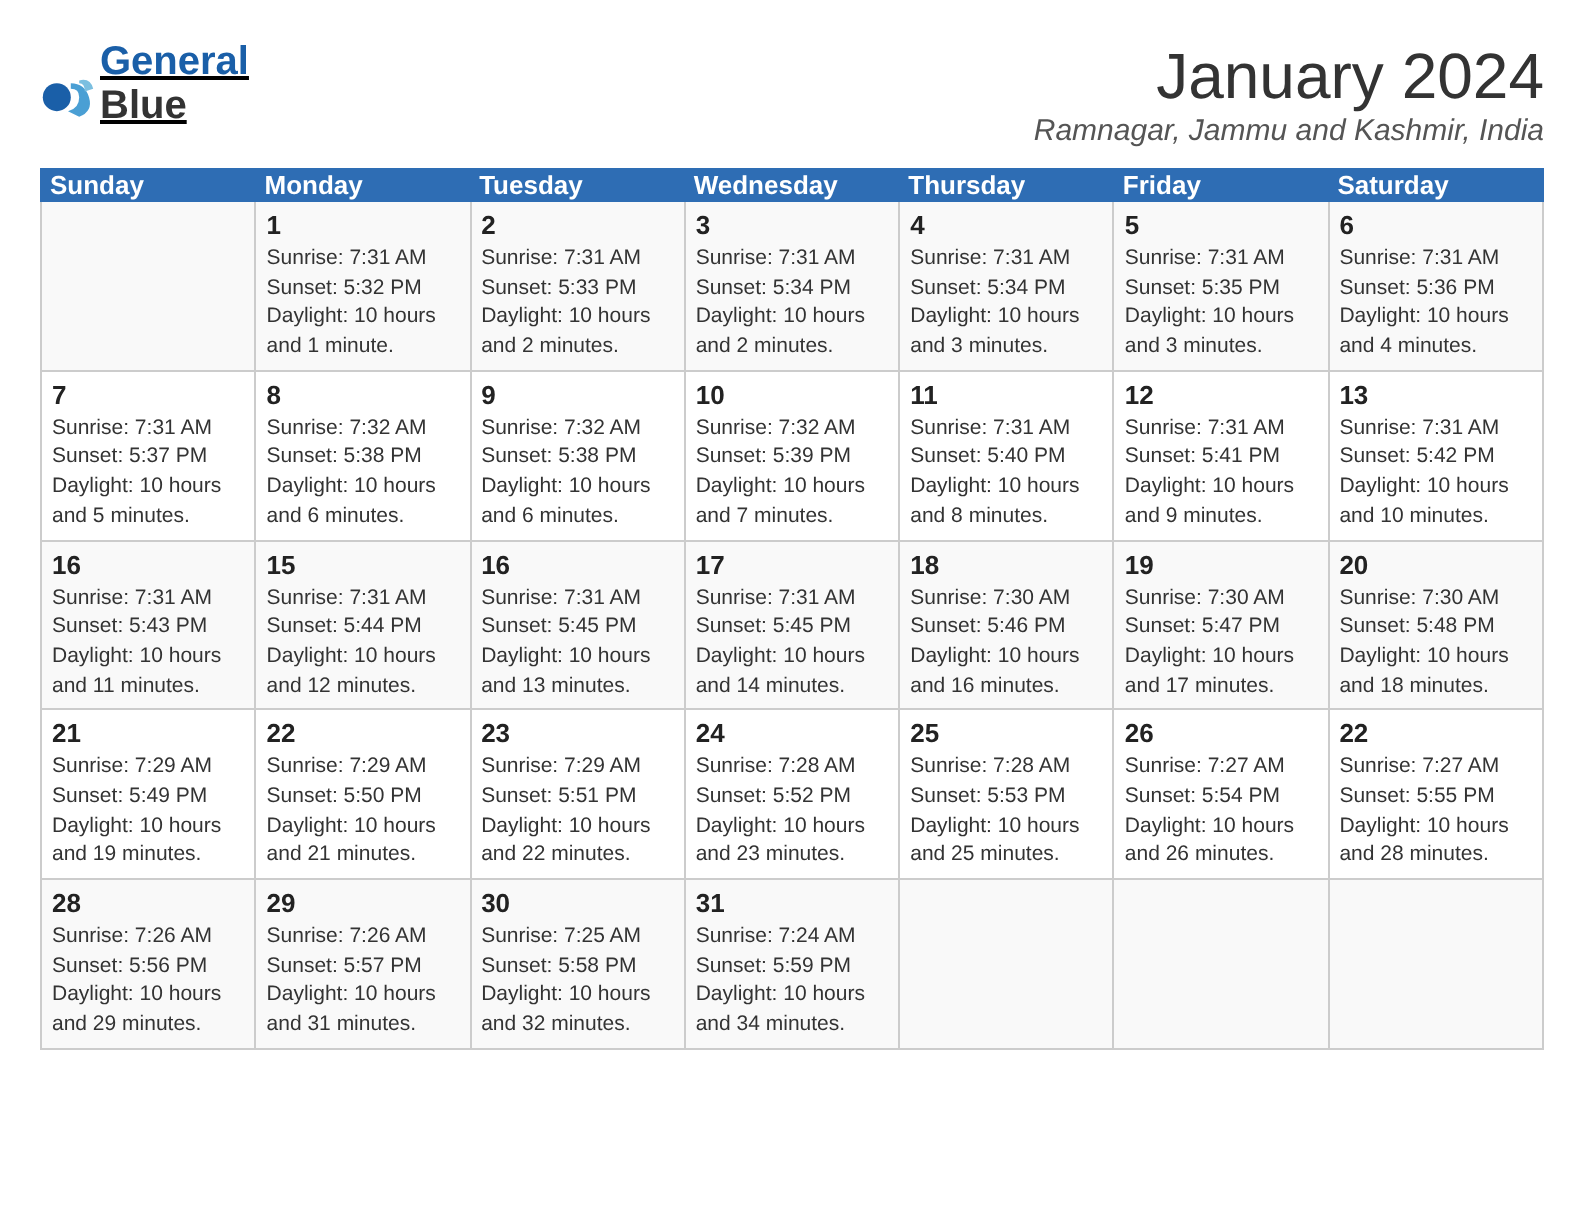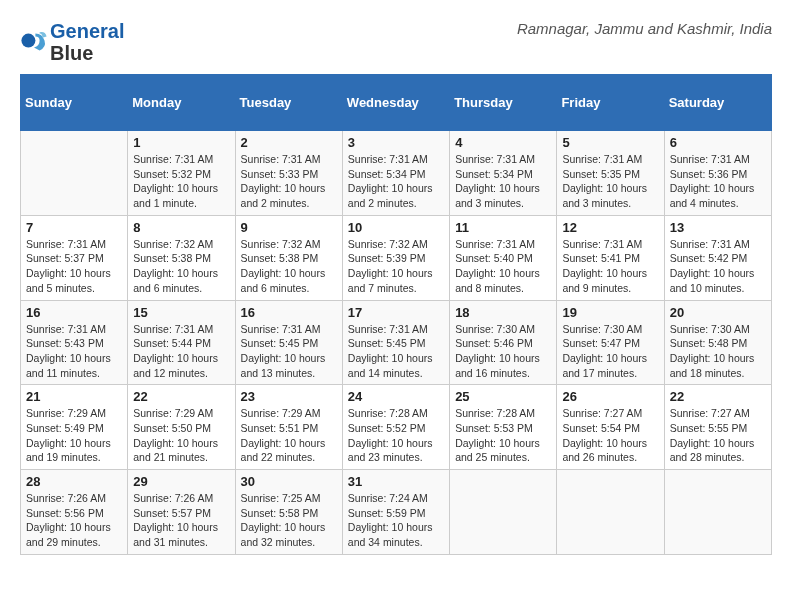--- a/index.html
+++ b/index.html
@@ -11,21 +11,22 @@
       padding: 20px;
     }
     .header {
       display: flex;
       justify-content: space-between;
       align-items: flex-start;
       margin-bottom: 10px;
     }
     .logo {
       display: flex;
-      align-items: center;
+      align-items: flex-end;
+      text-decoration: underline;
     }
     .logo-icon {
       width: 28px;
       height: 28px;
       margin-right: 2px;
     }
     .title-block {
       text-align: right;
     }
     .month-title {
@@ -39,21 +40,21 @@
       font-style: italic;
     }
     table {
       width: 100%;
       border-collapse: collapse;
       font-size: 11px;
     }
     thead tr th {
       background-color: #2e6db4;
       color: #fff;
-      padding: 20px 4px;
+      padding: 0 4px;
       text-align: left;
       font-size: 13px;
       font-weight: bold;
       border: 1px solid #2e6db4;
     }
     tbody tr td {
       border: 1px solid #ccc;
       vertical-align: top;
       padding: 4px 5px;
       min-height: 80px;
@@ -91,20 +92,21 @@
       <circle cx="12" cy="18" r="10" fill="#1a5fa8"></circle>
       <path d="M22 8 Q32 8 35 18 Q38 28 28 32 L20 28 Q28 26 28 18 Q28 12 22 12 Z" fill="#4a9fd4"></path>
       <path d="M28 6 Q36 4 38 12 L32 14 Q32 8 28 8 Z" fill="#7bbfe0"></path>
     </svg>
     <div>
       <div style="font-size:20px;font-weight:bold;color:#1a5fa8;line-height:1.1;">General</div>
       <div style="font-size:20px;font-weight:bold;color:#333;line-height:1.1;">Blue</div>
     </div>
   </div>
   <div class="title-block">
+    <div class="month-title">January 2024</div>
     <div class="subtitle">Ramnagar, Jammu and Kashmir, India</div>
   </div>
 </div>
 
 <table>
   <thead>
     <tr id="header-row">
     <th>Sunday</th>
         <th>Monday</th>
         <th>Tuesday</th>

